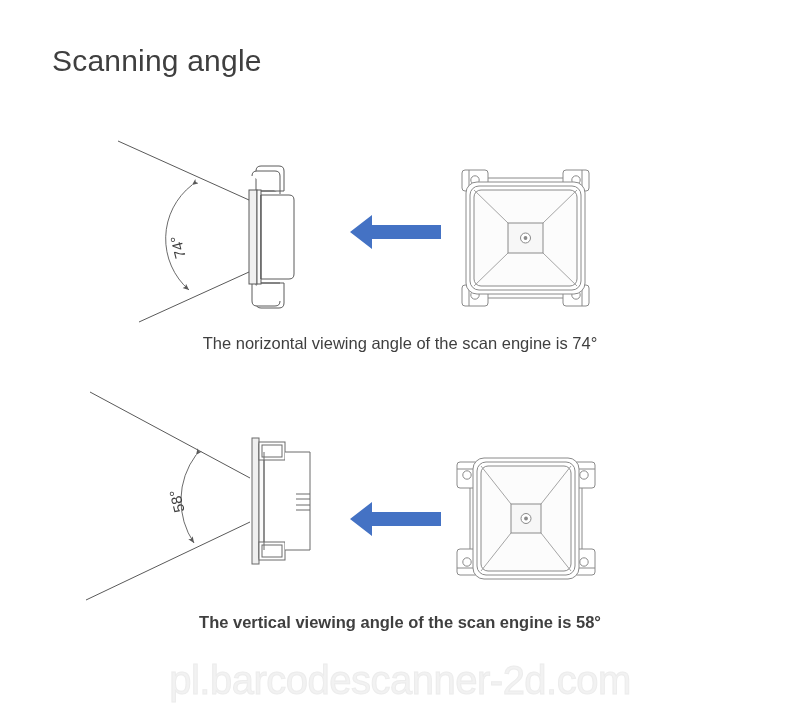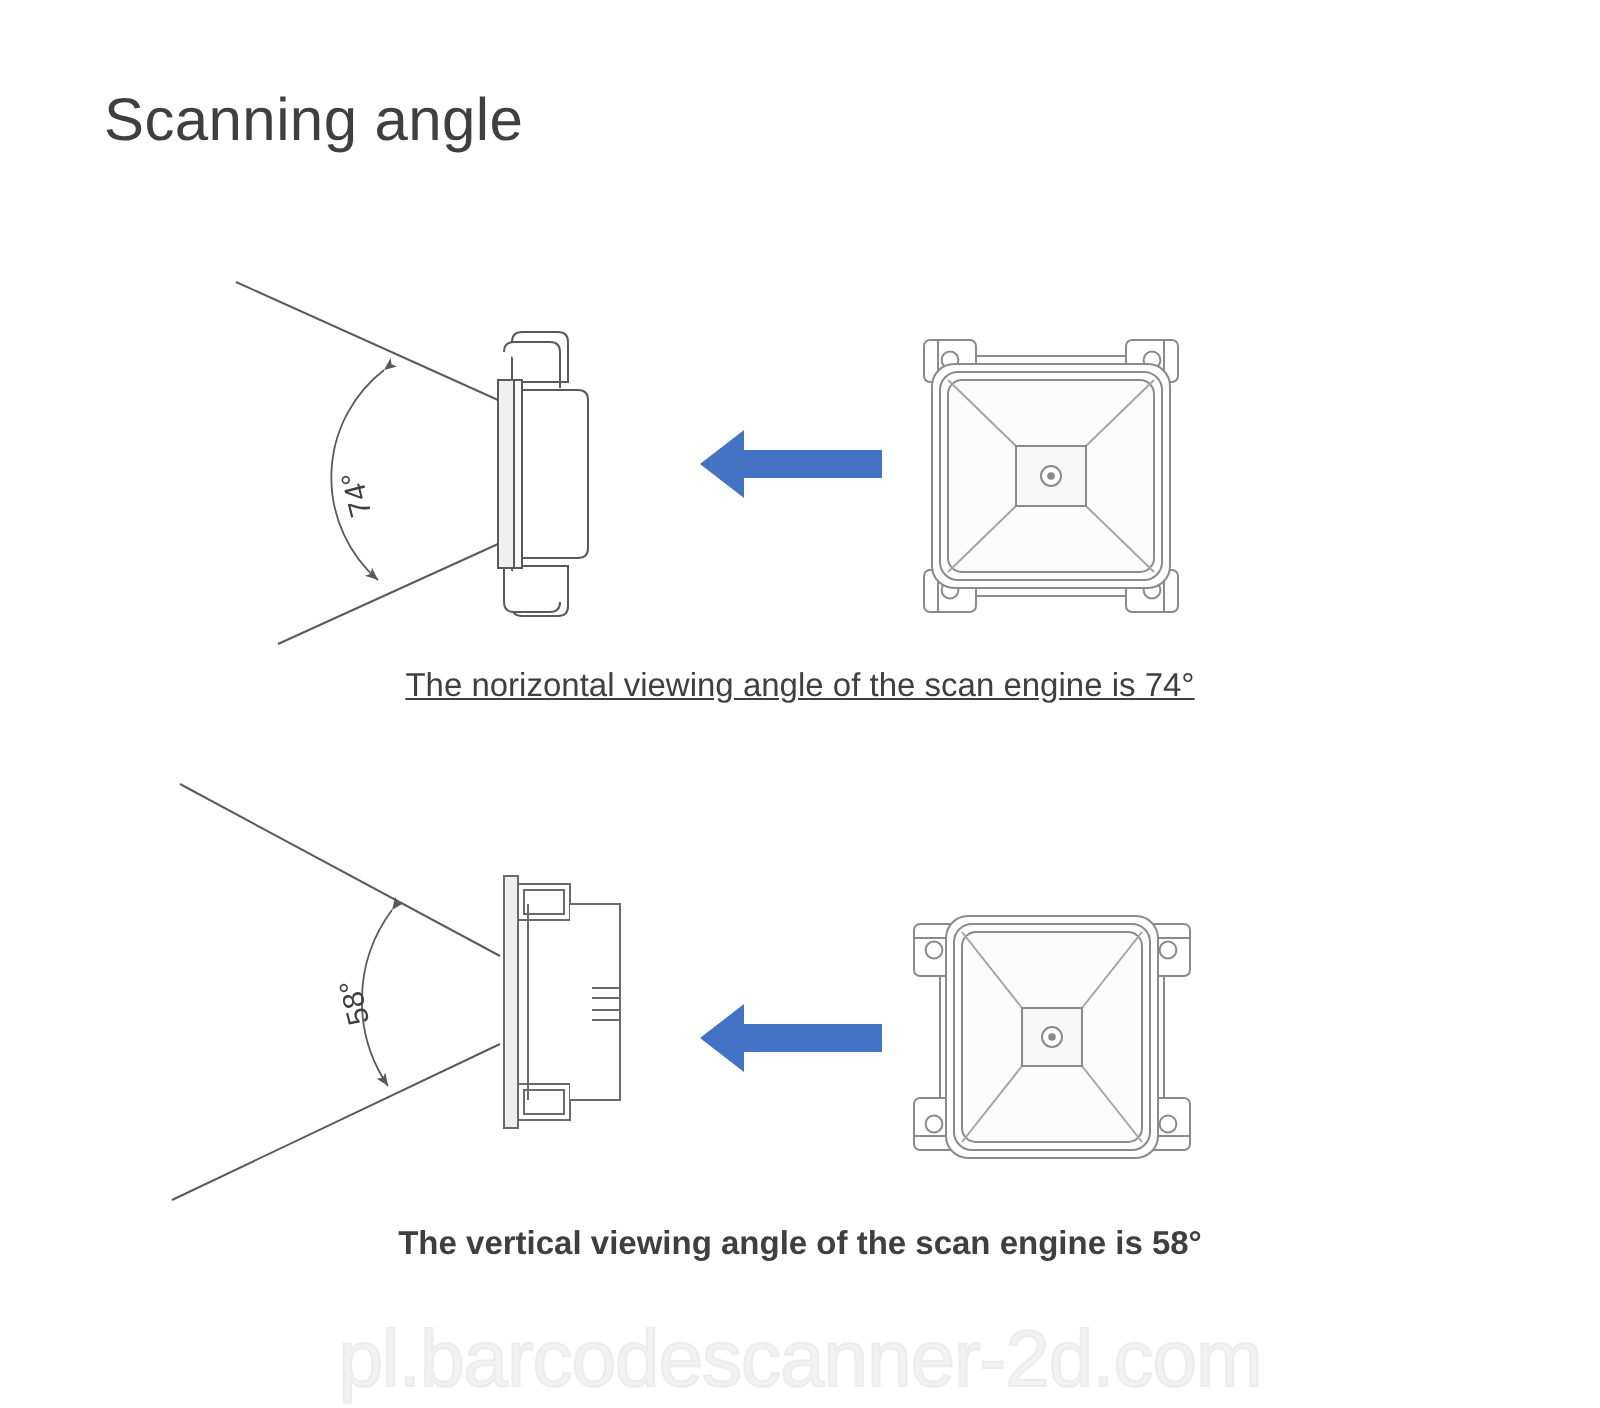--- a/index.html
+++ b/index.html
@@ -35,21 +35,21 @@
   .caption {
     position: absolute;
     font-size: 16.5px;
     font-weight: 400;
     color: #3f3f3f;
     white-space: nowrap;
     text-align: center;
     width: 800px;
     left: 0;
   }
-  #caption-horizontal { top: 334px; text-decoration: underline; }
+  #caption-horizontal { top: 334px; }
   #caption-vertical   { top: 613px; font-weight: bold; }
 
   .diagram-svg {
     position: absolute;
     left: 0;
     top: 0;
   }
   .watermark {
     position: absolute;
     left: 0;

